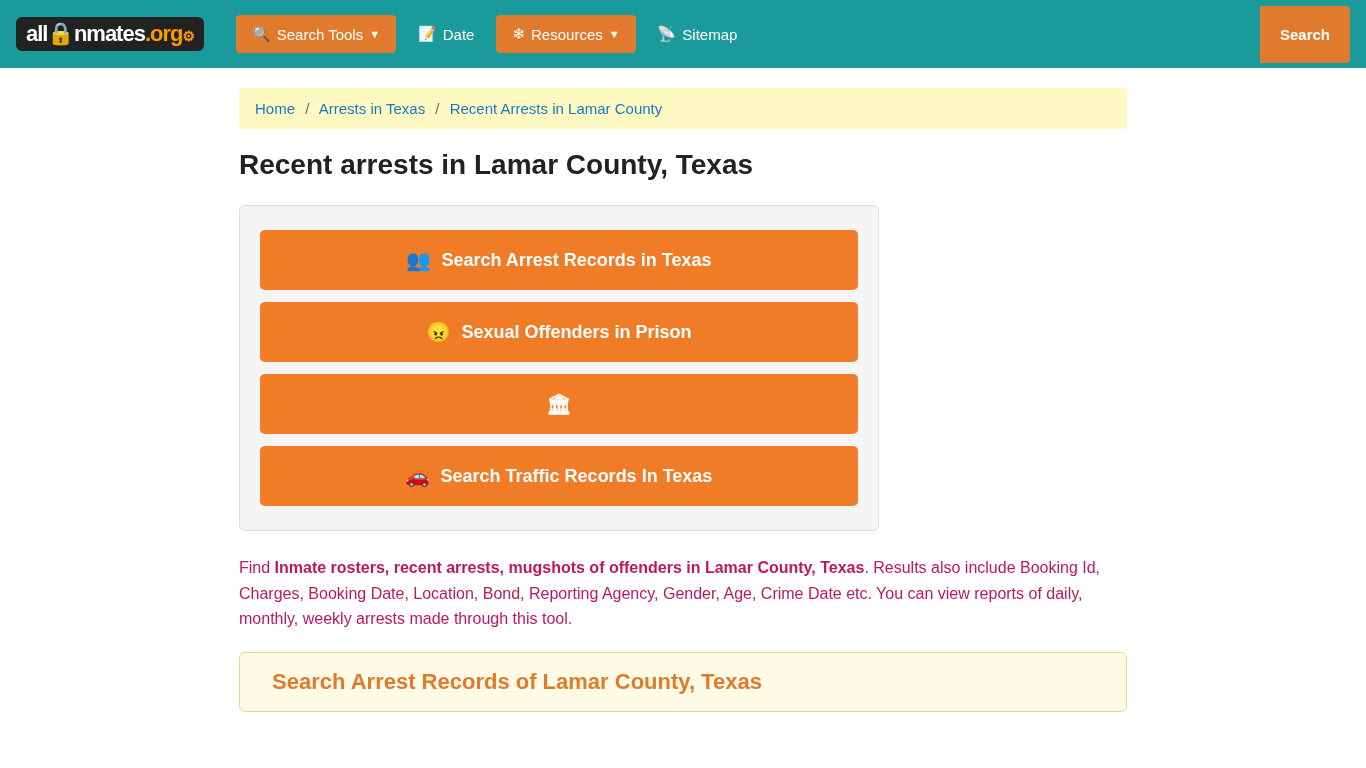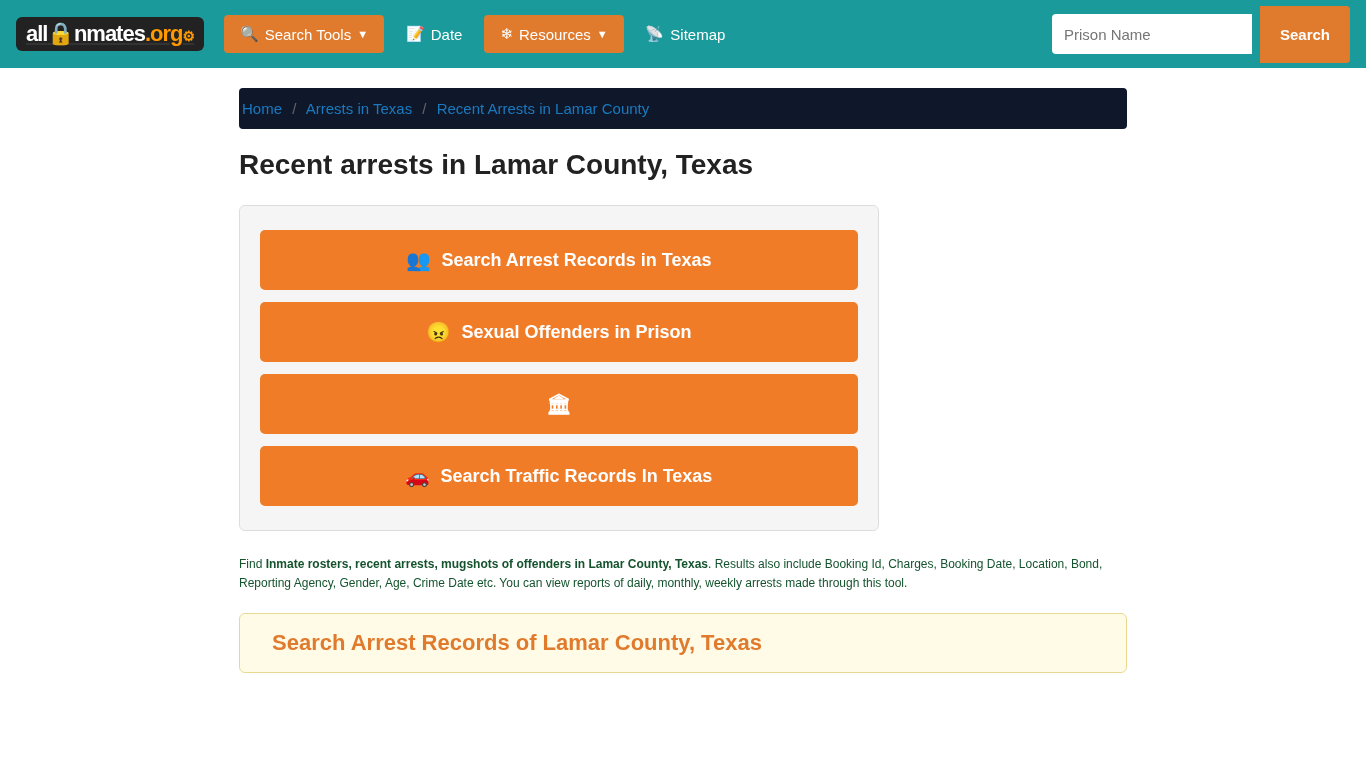--- a/index.html
+++ b/index.html
@@ -10,22 +10,21 @@
       background-color: #1a9a9a;
       display: flex;
       align-items: center;
       padding: 0 16px;
       height: 68px;
       gap: 8px;
     }
     .logo-wrapper {
       display: flex;
       align-items: flex-end;
-      margin-right: 12px;
-      text-decoration: underline;
+      margin-right: 24px;
     }
     .logo-box {
       background: #222;
       border-radius: 6px;
       padding: 4px 10px;
       display: flex;
       align-items: center;
     }
     .logo-text {
       color: #fff;
@@ -90,22 +89,22 @@
 
     
     .main-content {
       max-width: 920px;
       margin: 0 auto;
       padding: 20px 16px;
     }
 
     
     .breadcrumb {
-      background: #0f172a;
-      padding: 12px 3px;
+      background: #fef9c3;
+      padding: 12px 16px;
       border-radius: 4px;
       margin-bottom: 20px;
       font-size: 15px;
     }
     .breadcrumb a {
       color: #1a7abf;
       text-decoration: none;
     }
     .breadcrumb .sep { color: #666; margin: 0 6px; }
     .breadcrumb .current { color: #1a7abf; }
@@ -143,23 +142,23 @@
       display: flex;
       align-items: center;
       justify-content: center;
       gap: 10px;
     }
     .action-btn:last-child { margin-bottom: 0; }
     .action-btn .btn-icon { font-size: 20px; }
 
     
     .description {
-      font-size: 12px;
+      font-size: 16px;
       line-height: 1.6;
-      color: #14532d;
+      color: #be185d;
       margin-bottom: 20px;
     }
     .description strong { font-weight: bold; }
 
     
     .search-section {
       background: #fffbe6;
       border: 1px solid #e8d98f;
       border-radius: 6px;
       padding: 16px 32px;
@@ -199,21 +198,20 @@
     <span class="arrow">▼</span>
   </button>
 
   <button class="nav-plain-btn">
     <span>📡</span>
     <span>Sitemap</span>
   </button>
 
   <div class="nav-spacer"></div>
 
-  <input class="search-input" type="text" placeholder="Prison Name" style="">
   <button class="search-btn">
     <span>Search</span>
   </button>
 </nav>
 
 <div class="main-content">
 
   <div class="breadcrumb">
     <a href="#">Home</a>
     <span class="sep">/</span>

